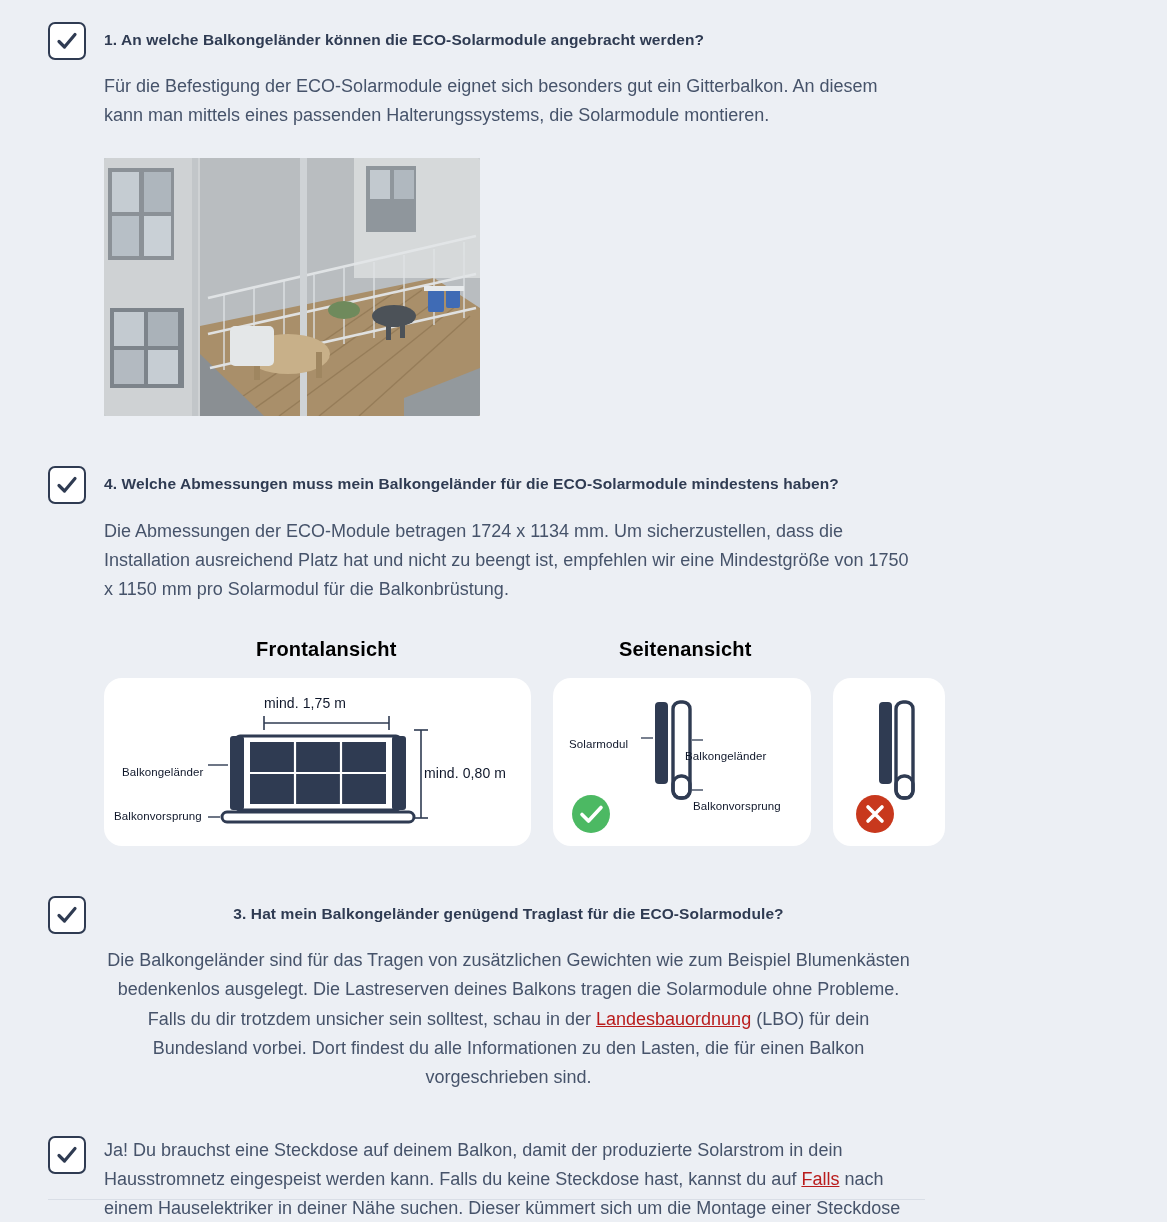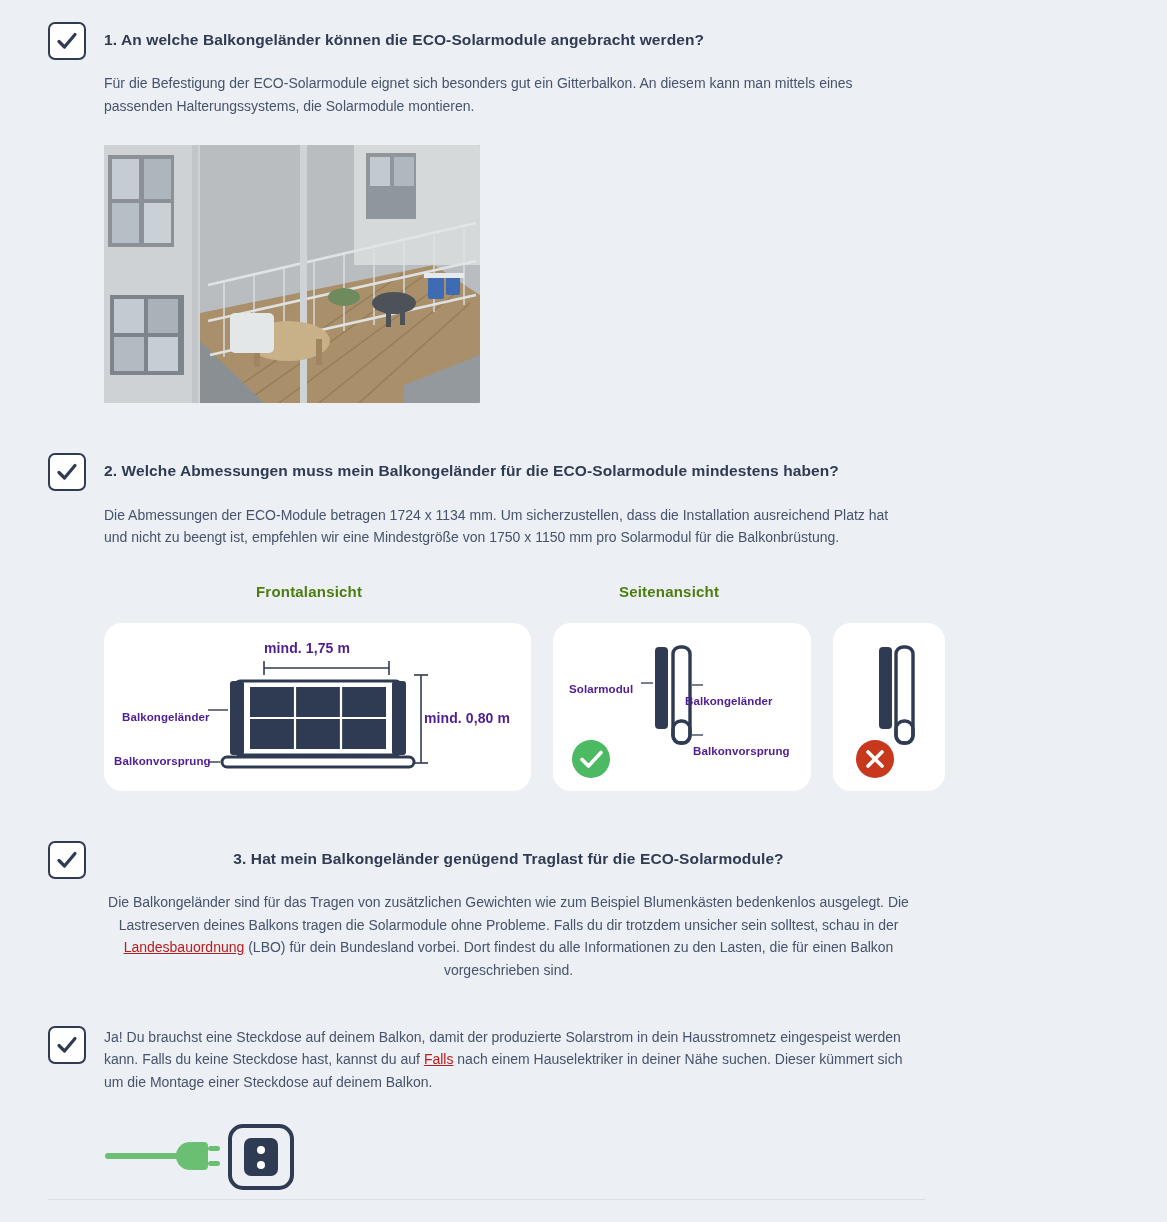--- a/index.html
+++ b/index.html
@@ -45,21 +45,21 @@
   .faq-q {
     font-size: 15.5px;
     font-weight: bold;
     color: #2f3b52;
     line-height: 1.3;
     padding-top: 8px;
     margin: 0;
     letter-spacing: 0.1px;
   }
   .faq-a {
-    font-size: 14px;
+    font-size: 18px;
     line-height: 1.62;
     color: #46536a;
     margin: 22px 0 0 0;
     max-width: 975px;
   }
   .link-green { color: #b91c1c; }
 
   
   .photo-wrap {
     margin-top: 28px;
@@ -76,23 +76,23 @@
   }
 
   
   .diagram-titles {
     position: relative;
     height: 26px;
     margin-top: 34px;
   }
   .diagram-title {
     position: absolute;
-    font-size: 15px;
+    font-size: 20px;
     font-weight: bold;
-    color: #4d7c0f;
+    color: #000000;
     letter-spacing: .2px;
   }
   .dt-front { left: 152px; top: 0; }
   .dt-side { left: 515px; top: 0; }
 
   .cards {
     display: flex;
     gap: 22px;
     margin-top: 14px;
   }
@@ -101,22 +101,22 @@
     border-radius: 18px;
     position: relative;
   }
   .card-front { width: 427px; height: 168px; }
   .card-side { width: 258px; height: 168px; }
   .card-side2 { width: 112px; height: 168px; }
 
   .card-label {
     position: absolute;
     font-size: 11.5px;
-    font-weight: bold;
-    color: #4c1d95;
+    font-weight: normal;
+    color: #0f172a;
     letter-spacing: .1px;
   }
 
   
   .plug-wrap {
     margin-top: 26px;
     margin-left: 0;
     width: 200px;
     height: 70px;
     position: relative;
@@ -215,21 +215,21 @@
       </svg>
     </div>
   </div>
 
   <div class="faq-item" style="margin-top:68px;">
     <div class="faq-check" style="top:4px;">
       <svg width="24" height="24" viewBox="0 0 24 24" aria-hidden="true">
         <path d="M4 12.5 L9.5 18 L20 5.5" fill="none" stroke="#2f3b52" stroke-width="3.2" stroke-linecap="round" stroke-linejoin="round"></path>
       </svg>
     </div>
-    <p class="faq-q" style="padding-top:12px;">2. Welche Abmessungen muss mein Balkongeländer für die ECO-Solarmodule mindestens haben?</p>
+    <p class="faq-q" style="padding-top:12px;">4. Welche Abmessungen muss mein Balkongeländer für die ECO-Solarmodule mindestens haben?</p>
     <p class="faq-a">Die Abmessungen der ECO-Module betragen 1724 x 1134 mm. Um sicherzustellen, dass die Installation ausreichend Platz hat und nicht zu beengt ist, empfehlen wir eine Mindestgröße von 1750 x 1150 mm pro Solarmodul für die Balkonbrüstung.</p>
 
     <div class="diagram-titles">
       <span class="diagram-title dt-front">Frontalansicht</span>
       <span class="diagram-title dt-side">Seitenansicht</span>
     </div>
 
     <div class="cards">
 
       <div class="card card-front">

